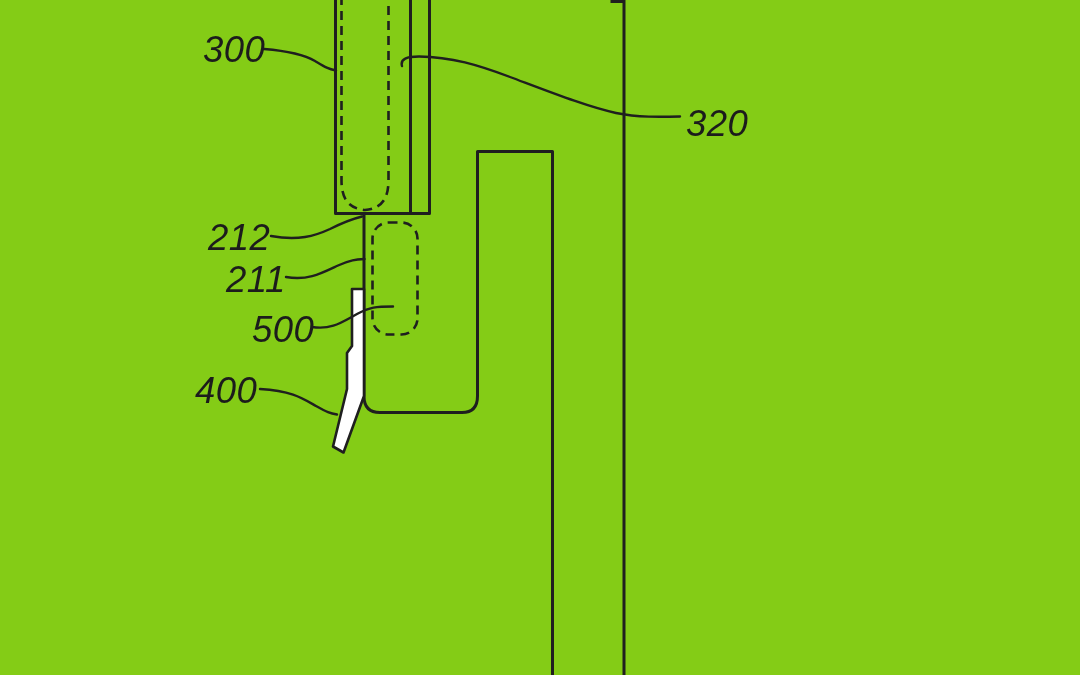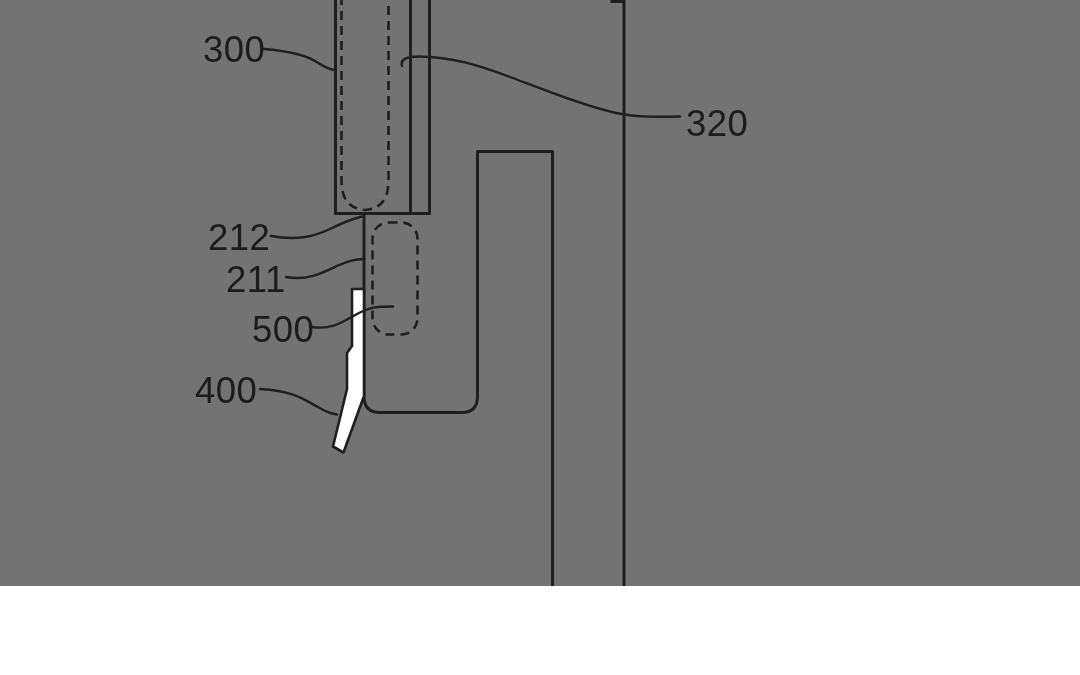--- a/index.html
+++ b/index.html
@@ -1,22 +1,23 @@
 <!DOCTYPE html>
 <html><head>
 <meta charset="utf-8">
 <style>
   html, body { margin: 0; padding: 0; background: #ffffff; }
   #stage {
     position: relative;
     width: 1080px;
-    height: 586px;
-    background: #737373;
+    height: 675px;
+    background: #84cc16;
     overflow: hidden;
     font-family: "Liberation Sans", sans-serif;
+    font-style: italic;
   }
   svg { display: block; }
   .outline  { fill: none; stroke: #1f1f1f; stroke-width: 3;   stroke-linecap: butt;  stroke-linejoin: round; }
   .thin     { fill: none; stroke: #1f1f1f; stroke-width: 2.4; stroke-linecap: round; stroke-linejoin: round; }
   .dashed   { fill: none; stroke: #1f1f1f; stroke-width: 2.6; stroke-dasharray: 9 6; stroke-linejoin: round; }
   .clipfill { fill: #ffffff; stroke: #1f1f1f; stroke-width: 2.6; stroke-linejoin: round; }
   .reflabel {
     fill: #1c1c1c;
     font-family: "Liberation Sans", sans-serif;
     font-size: 36.5px;

